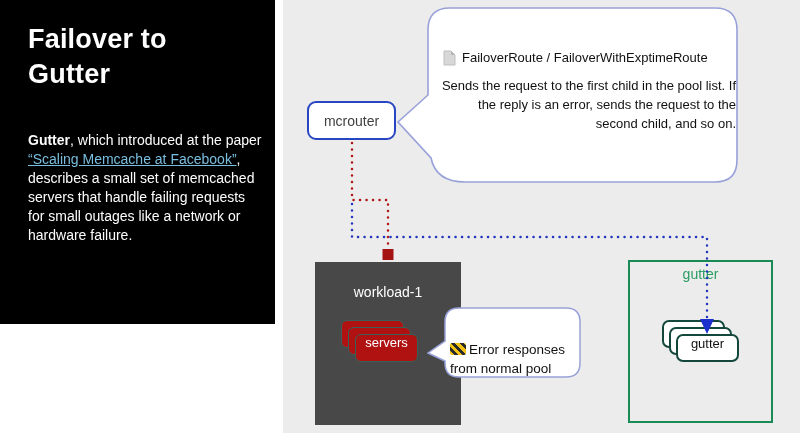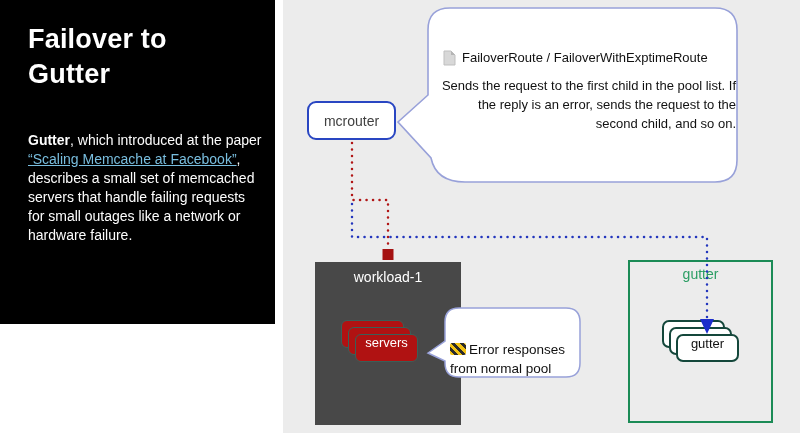--- a/index.html
+++ b/index.html
@@ -24,21 +24,21 @@
 
   
   .mcrouter-box { position:absolute; left:24px; top:101px; width:89px; height:39px;
                   background:#ffffff; border:2.5px solid #2946c2; border-radius:9px;
                   display:flex; align-items:center; justify-content:center;
                   font-size:14px; color:#404040; }
 
   
   .workload-box { position:absolute; left:32px; top:262px; width:146px; height:163px;
                   background:#484848; }
-  .workload-label { padding-top:7px; text-align:center; color:#ffffff; font-size:14px; }
+  .workload-label { padding-top:22px; text-align:center; color:#ffffff; font-size:14px; }
 
   
   .stack { position:absolute; width:78px; height:43px; }
   .stack-servers { left:58px; top:320px; }
   .stack-gutter  { left:379px; top:320px; }
   .chip { position:absolute; width:63px; height:28px; border-radius:6px;
           display:flex; align-items:flex-start; justify-content:center; font-size:13px; }
   .chip.p1 { left:0;  top:0;  }
   .chip.p2 { left:7px;  top:7px;  }
   .chip.p3 { left:14px; top:14px; }

